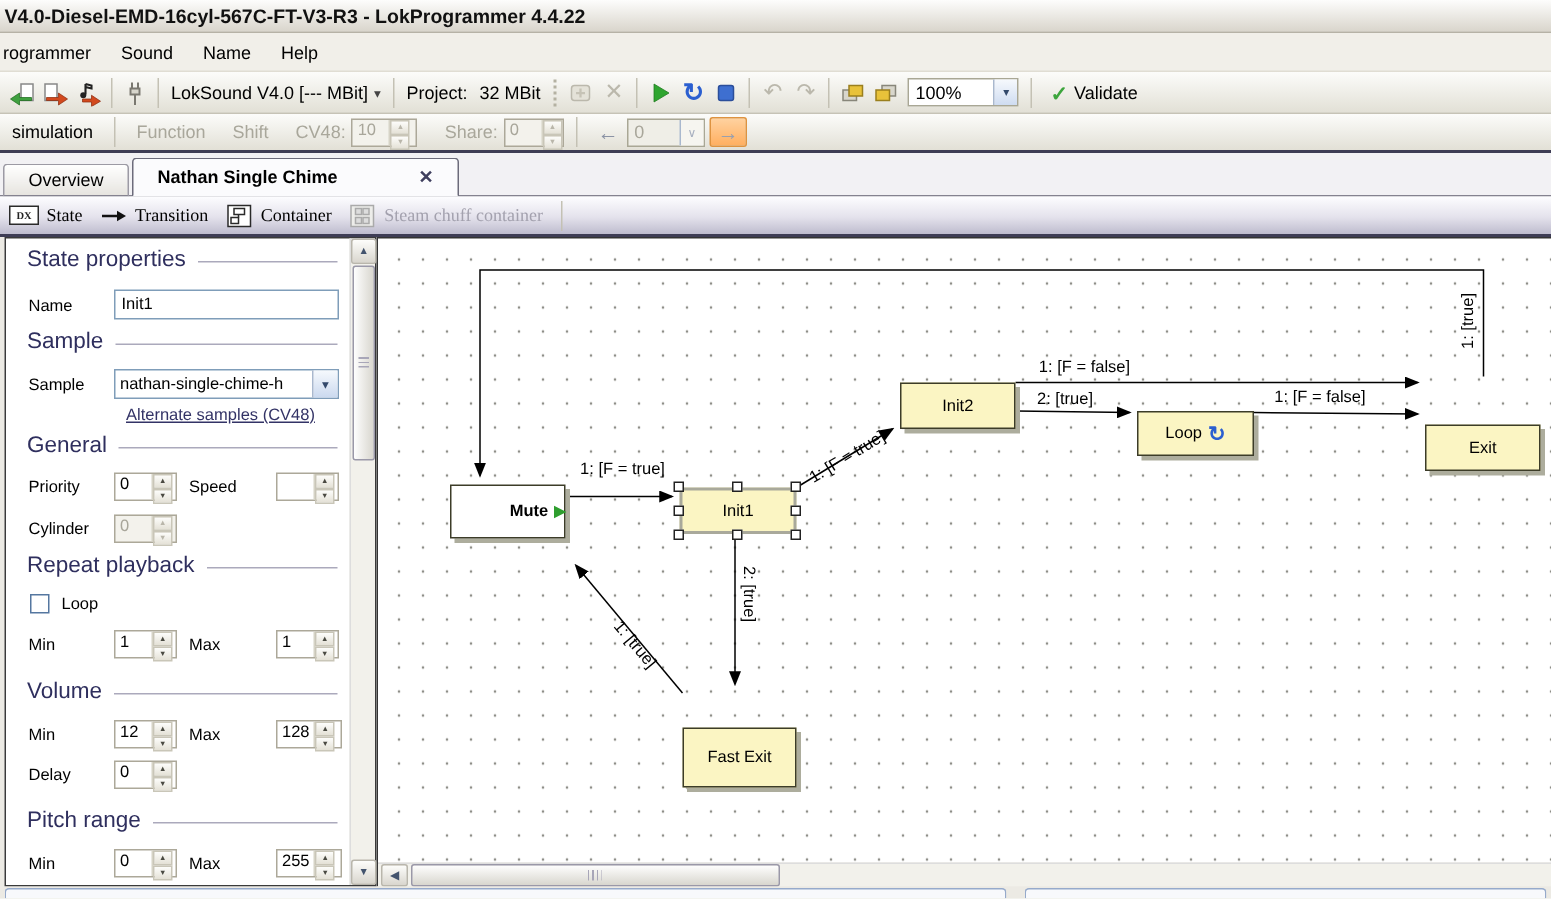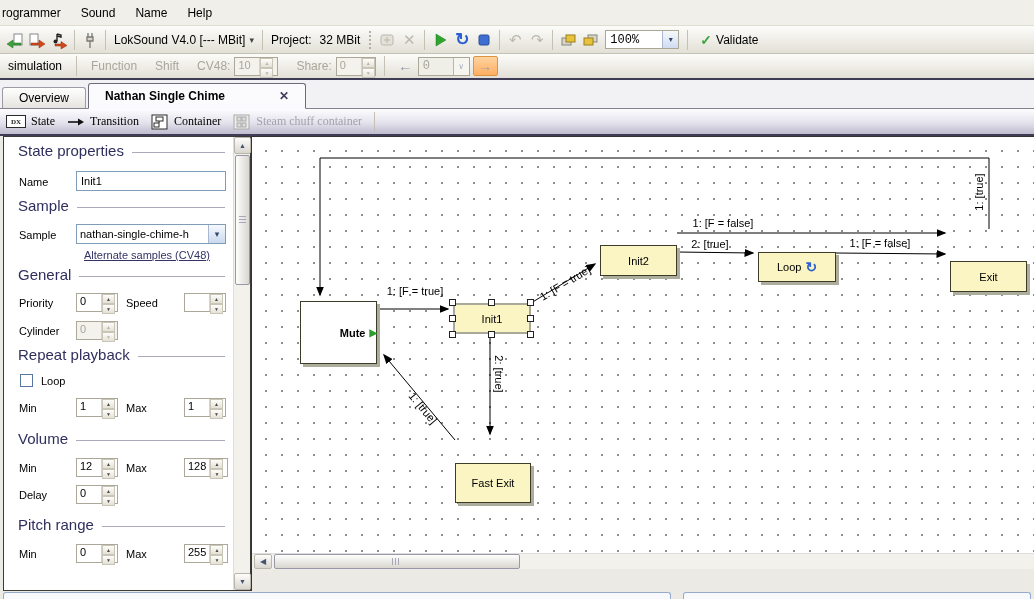--- a/index.html
+++ b/index.html
@@ -18,21 +18,21 @@
   
   .toolbar { display:flex; align-items:center; background:linear-gradient(180deg,#FCFCFA,#E2E0D6); }
   .t1 { height:28px; border-bottom:1px solid #C6C3B6; padding-left:4px; }
   .t2 { height:26px; border-bottom:2px solid #3E3D55; padding-left:4px; }
   .tbtn { display:flex; align-items:center; justify-content:center; min-width:22px; height:22px; border-radius:2px; }
   .tsep { width:1px; height:20px; background:#C4C1B4; margin:0 4px; }
   .tgrip { width:0; height:18px; border-left:2px dotted #B4B1A2; margin:0 5px; }
   .glyph { font-size:15px; line-height:1; }
   .gray { color:#BBB8AC; }
   .combo { display:flex; align-items:center; background:#fff; border:1px solid #A9A795; height:19px; }
-  .combo .cval { padding:0 4px; font-size:12px;font-family:Liberation Mono, monospace; }
+  .combo .cval { padding:0 4px; font-size:12px; }
   .combo .cbtn { width:16px; height:100%; background:linear-gradient(180deg,#F6F9FD,#CFDCF1); border-left:1px solid #A9B8CE;
                  display:flex; align-items:center; justify-content:center; font-size:8px; color:#33496B; }
   .tlabel { font-size:12px; padding:0 4px; }
   .validate { display:flex; align-items:center; gap:4px; padding:2px 8px; font-size:12px; }
 
   .t2 .dis { color:#A9A79B; }
   .spin { display:flex; height:19px; border:1px solid #ACA899; background:#fff; }
   .spin .sval { padding:1px 3px; font-size:11px; min-width:24px; }
   .spin .sarr { width:14px; display:flex; flex-direction:column; border-left:1px solid #D6D3C6; }
   .spin .sarr span { flex:1; font-size:5px; line-height:8px; text-align:center; color:#4A4A42;
@@ -113,20 +113,23 @@
   
   .statusbar { height:8px; display:flex; gap:12px; padding:1px 3px 0 3px; background:#ECEAE4; }
   .sseg { background:#F8F9FC; border:1px solid #96AACB; border-bottom:none; border-radius:3px 3px 0 0; }
   .sseg.a { width:668px; } .sseg.b { flex:1; }
 </style>
 </head>
 <body>
 
 <div class="app">
 
+  <div class="titlebar">
+    <span class="wtitle">V4.0-Diesel-EMD-16cyl-567C-FT-V3-R3 - LokProgrammer 4.4.22</span>
+  </div>
 
   <div class="menubar">
     <span class="menuitem">rogrammer</span>
     <span class="menuitem">Sound</span>
     <span class="menuitem">Name</span>
     <span class="menuitem">Help</span>
   </div>
 
   <div class="toolbar t1">
     <span class="tbtn">
@@ -435,38 +438,38 @@
 
         <span class="elabel" style="left:163px;top:154px;">1: [F = true]</span>
         <span class="elabel" style="left:313px;top:146px;transform:translate(-50%,-50%) rotate(-31deg);">1: [F = true]</span>
         <span class="elabel" style="left:471px;top:86px;">1: [F = false]</span>
         <span class="elabel" style="left:458px;top:107px;">2: [true]</span>
         <span class="elabel" style="left:628px;top:106px;">1: [F = false]</span>
         <span class="elabel" style="left:727px;top:55px;transform:translate(-50%,-50%) rotate(-90deg);">1: [true]</span>
         <span class="elabel" style="left:247px;top:237px;transform:translate(-50%,-50%) rotate(90deg);">2: [true]</span>
         <span class="elabel" style="left:171px;top:271px;transform:translate(-50%,-50%) rotate(50deg);">1: [true]</span>
 
-        <div class="node plain" style="left:48px;top:164px;width:77px;height:63px;padding-left:40px;">
+        <div class="node plain" style="left:48px;top:164px;width:77px;height:36px;padding-left:40px;">
           <span>Mute</span>
           <span class="playg">▶</span>
         </div>
 
         <div class="node sel" style="left:201px;top:166px;width:78px;height:31px;">
           <span>Init1</span>
         </div>
         <span class="hnd" style="left:197px;top:162px;"></span>
         <span class="hnd" style="left:236px;top:162px;"></span>
         <span class="hnd" style="left:275px;top:162px;"></span>
         <span class="hnd" style="left:197px;top:178px;"></span>
         <span class="hnd" style="left:275px;top:178px;"></span>
         <span class="hnd" style="left:197px;top:194px;"></span>
         <span class="hnd" style="left:236px;top:194px;"></span>
         <span class="hnd" style="left:275px;top:194px;"></span>
 
-        <div class="node" style="left:348px;top:108px;width:77px;height:31px;">
+        <div class="node" style="left:348px;top:96px;width:77px;height:31px;">
           <span>Init2</span>
         </div>
 
         <div class="node" style="left:506px;top:115px;width:78px;height:30px;">
           <span>Loop</span>
           <span class="loopb">↻</span>
         </div>
 
         <div class="node" style="left:698px;top:92px;width:77px;height:31px;margin-top:32px;">
           <span>Exit</span>

